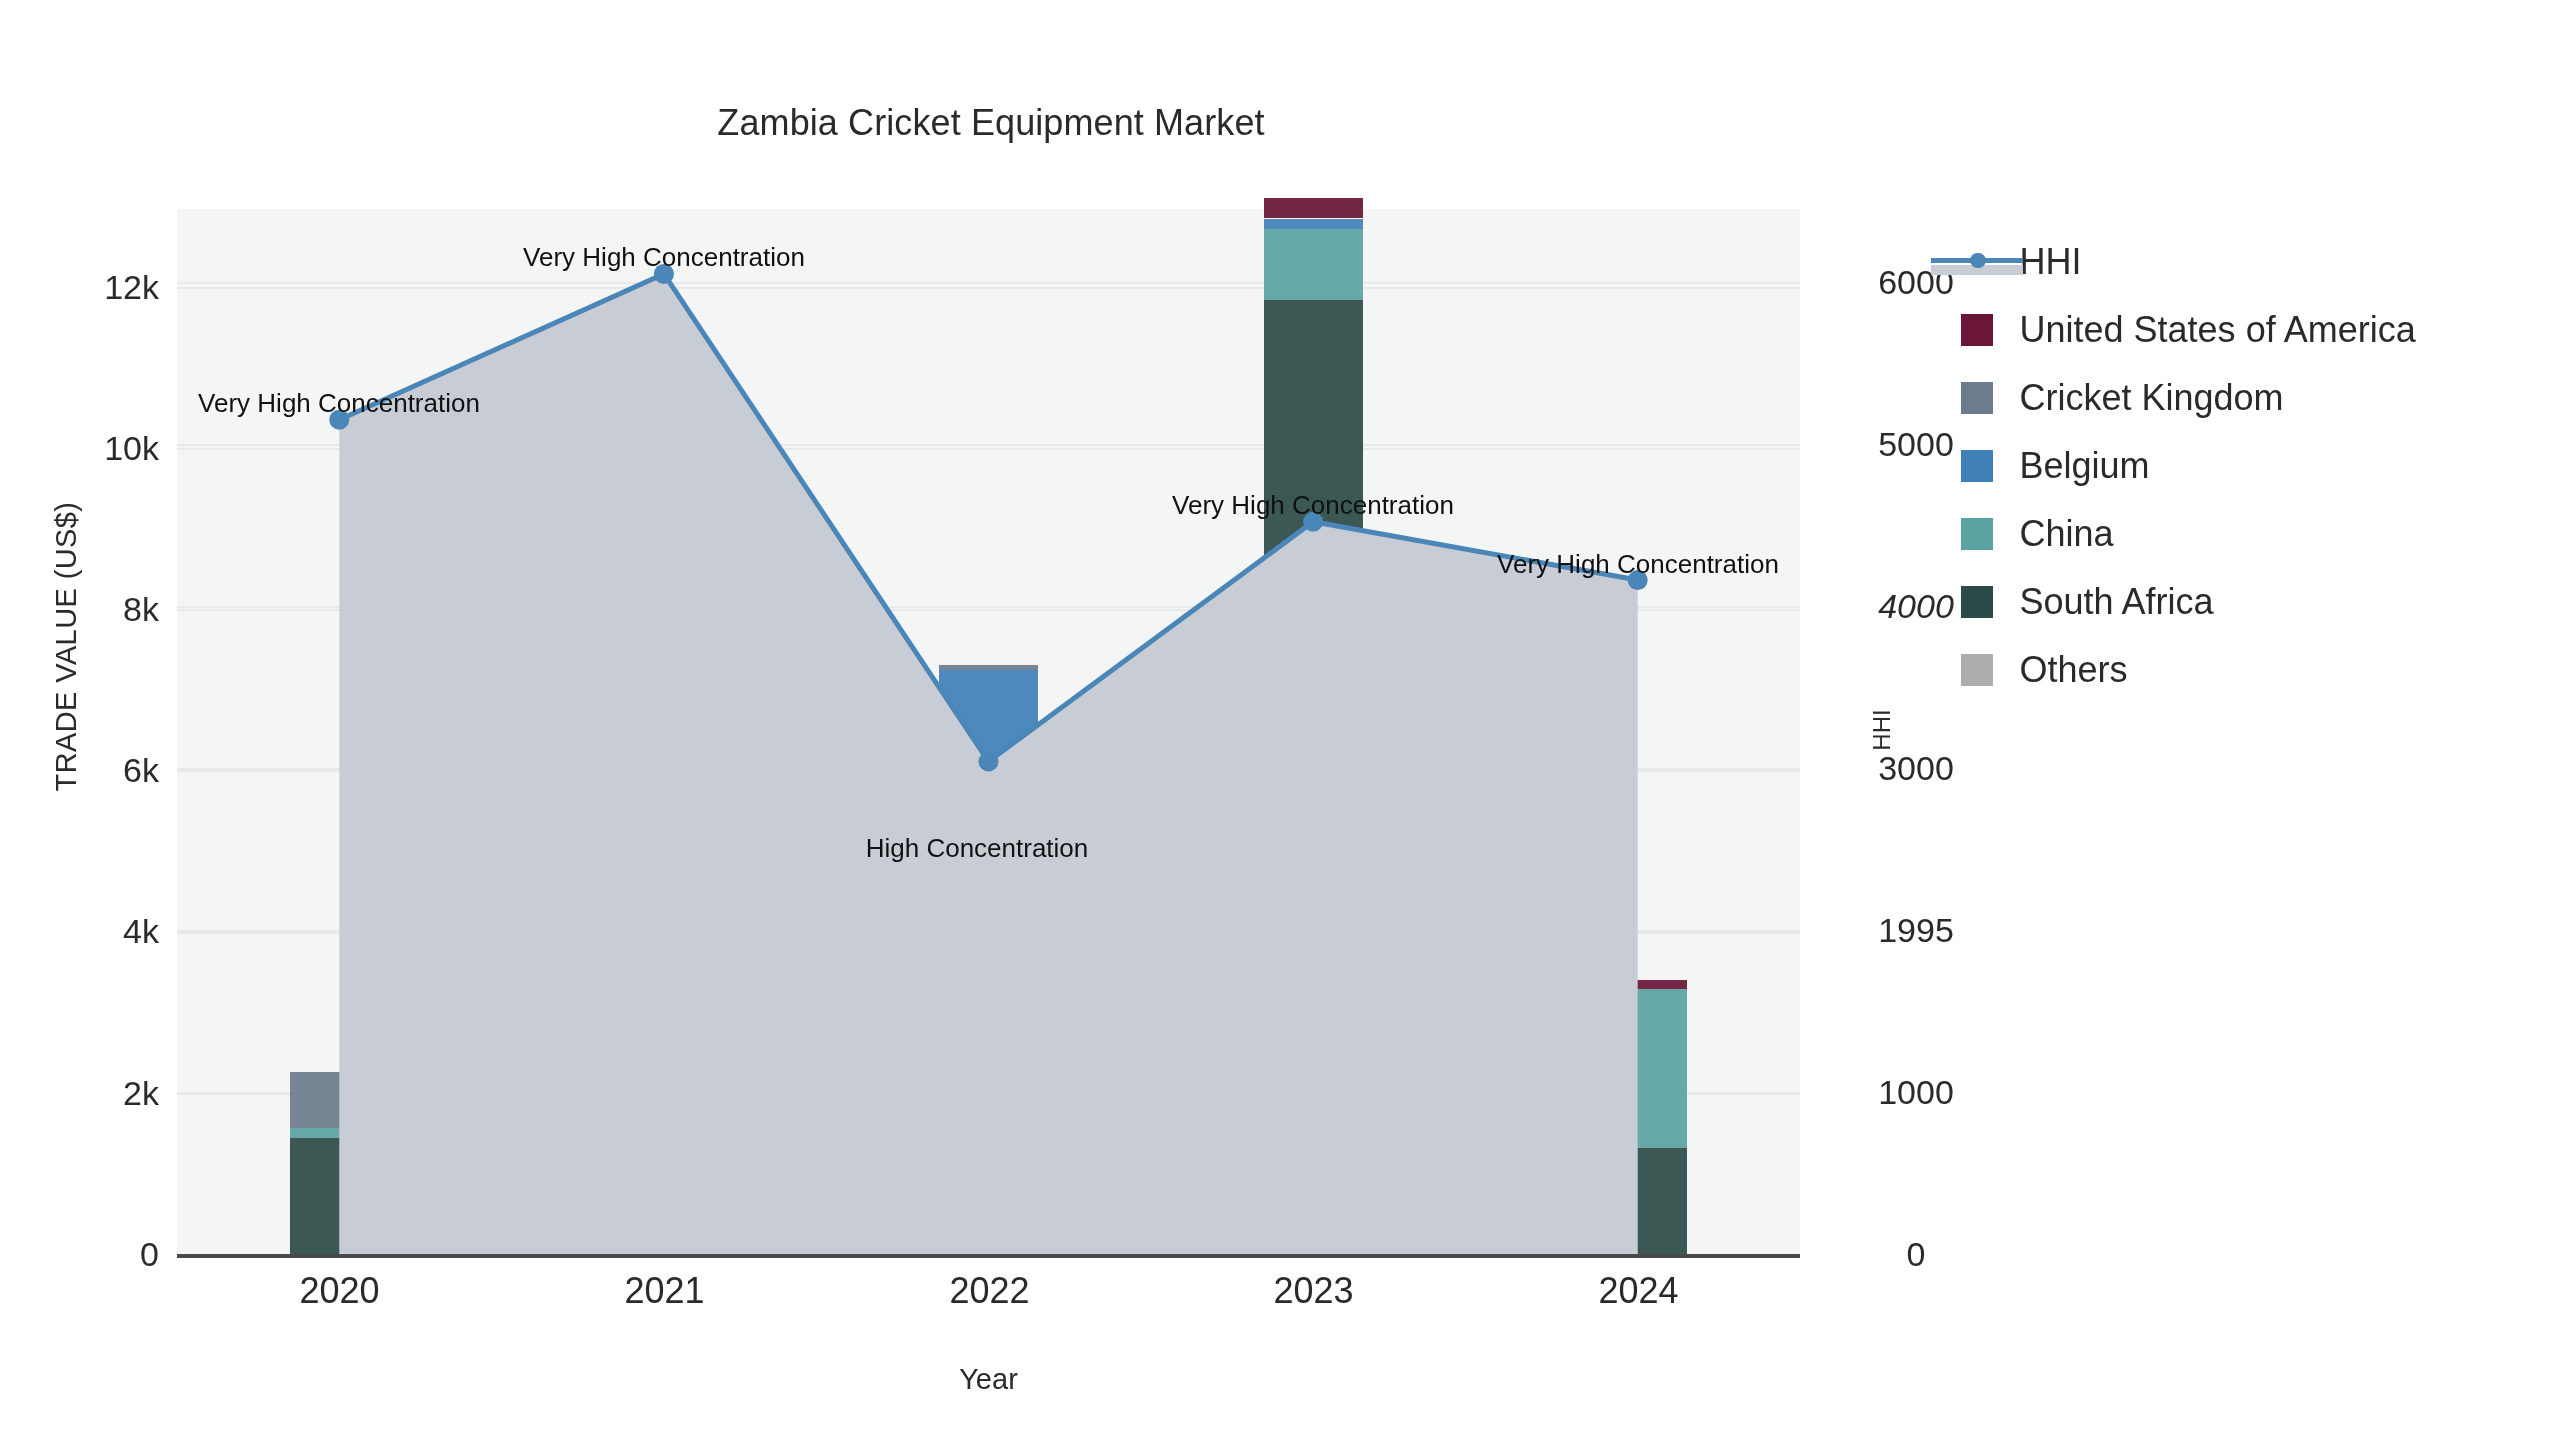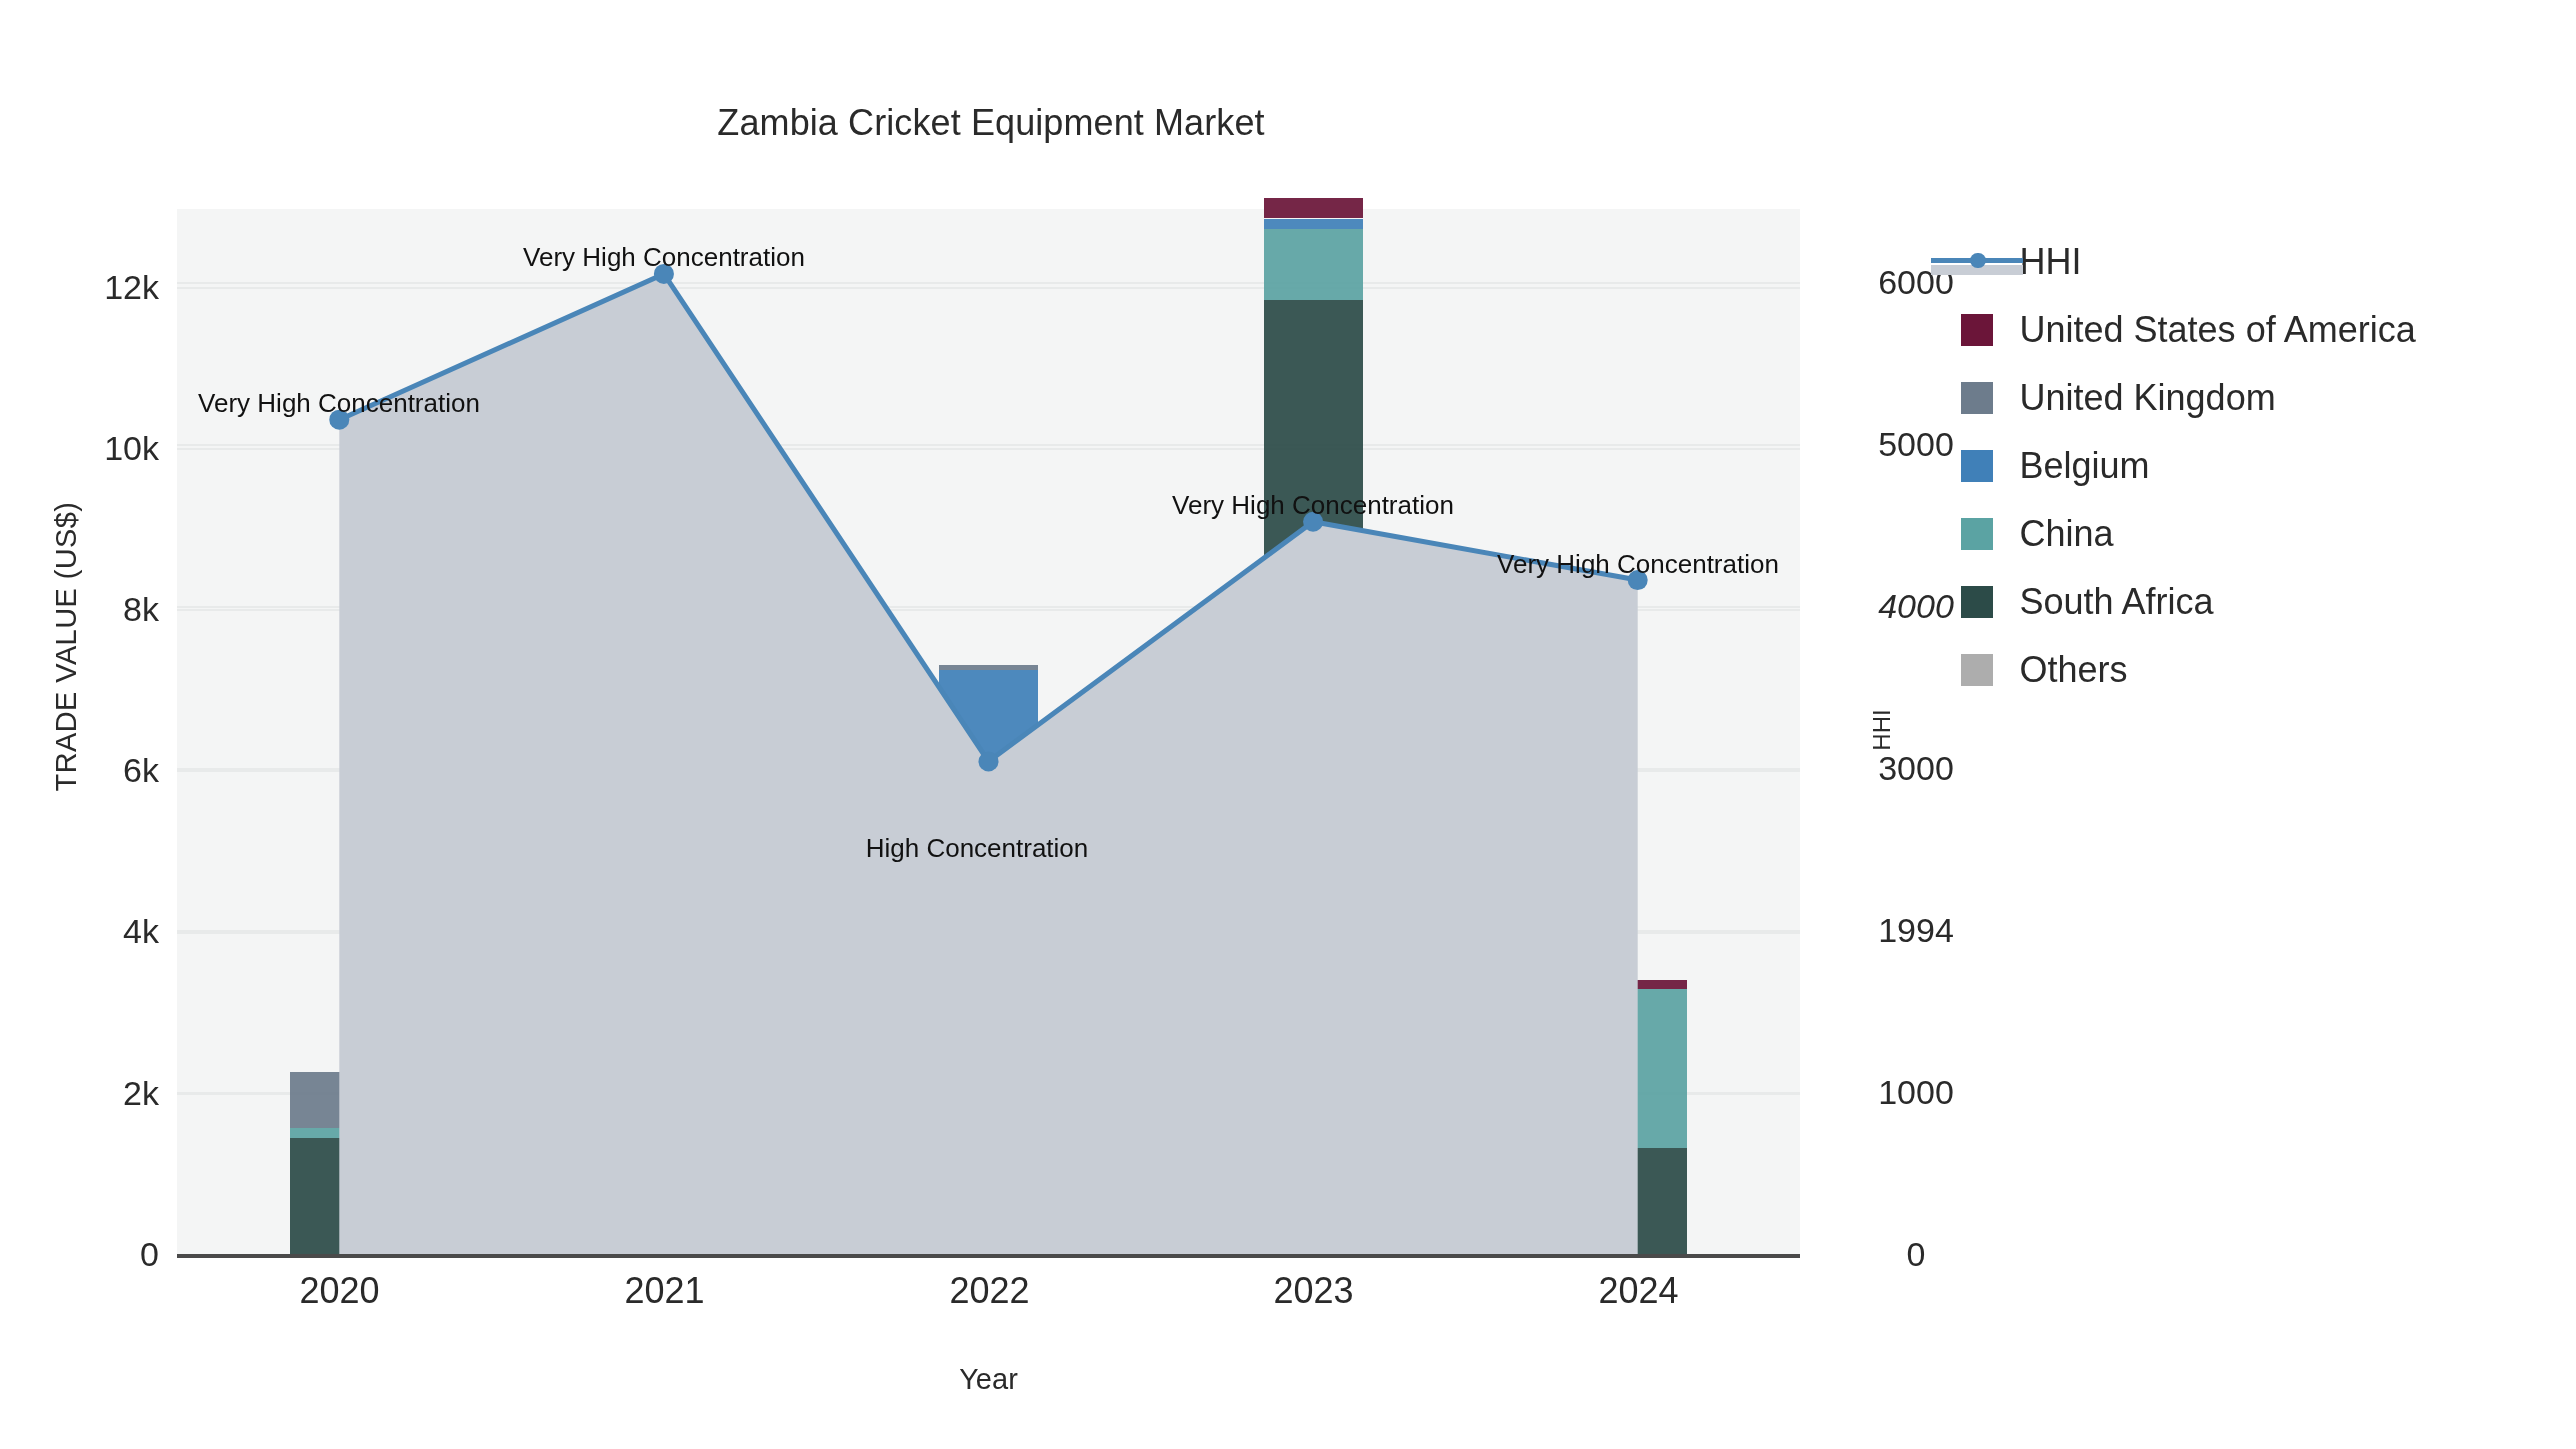--- a/index.html
+++ b/index.html
@@ -135,21 +135,21 @@
       <div class="ytick-left" style="top: 1093px;">2k</div>
       <div class="ytick-left" style="top: 931px;">4k</div>
       <div class="ytick-left" style="top: 770px;">6k</div>
       <div class="ytick-left" style="top: 609px;">8k</div>
       <div class="ytick-left" style="top: 448px;">10k</div>
       <div class="ytick-left" style="top: 287px;">12k</div>
     </div>
   <div id="yticks-right">
       <div class="ytick-right" style="top: 1254px;">0</div>
       <div class="ytick-right" style="top: 1092px;">1000</div>
-      <div class="ytick-right" style="top: 930px;">1994</div>
+      <div class="ytick-right" style="top: 930px;">1995</div>
       <div class="ytick-right" style="top: 768px;">3000</div>
       <div class="ytick-right" style="top: 606px; font-style: italic;">4000</div>
       <div class="ytick-right" style="top: 444px;">5000</div>
       <div class="ytick-right" style="top: 282px;">6000</div>
     </div>
   <div id="xticks">
       <div class="xtick" style="left: 232px;">2020</div>
       <div class="xtick" style="left: 557px;">2021</div>
       <div class="xtick" style="left: 882px;">2022</div>
       <div class="xtick" style="left: 1206px;">2023</div>
@@ -164,21 +164,21 @@
           <span class="dot"></span>
         </span>
         <span class="legend-label">HHI</span>
       </div>
       <div class="legend-row">
         <span class="swatch" style="background: rgb(107, 21, 57);"></span>
         <span class="legend-label">United States of America</span>
       </div>
       <div class="legend-row">
         <span class="swatch" style="background: rgb(109, 124, 140);"></span>
-        <span class="legend-label">United Kingdom</span>
+        <span class="legend-label">Cricket Kingdom</span>
       </div>
       <div class="legend-row">
         <span class="swatch" style="background: rgb(64, 128, 184);"></span>
         <span class="legend-label">Belgium</span>
       </div>
       <div class="legend-row">
         <span class="swatch" style="background: rgb(91, 163, 163);"></span>
         <span class="legend-label">China</span>
       </div>
       <div class="legend-row">

